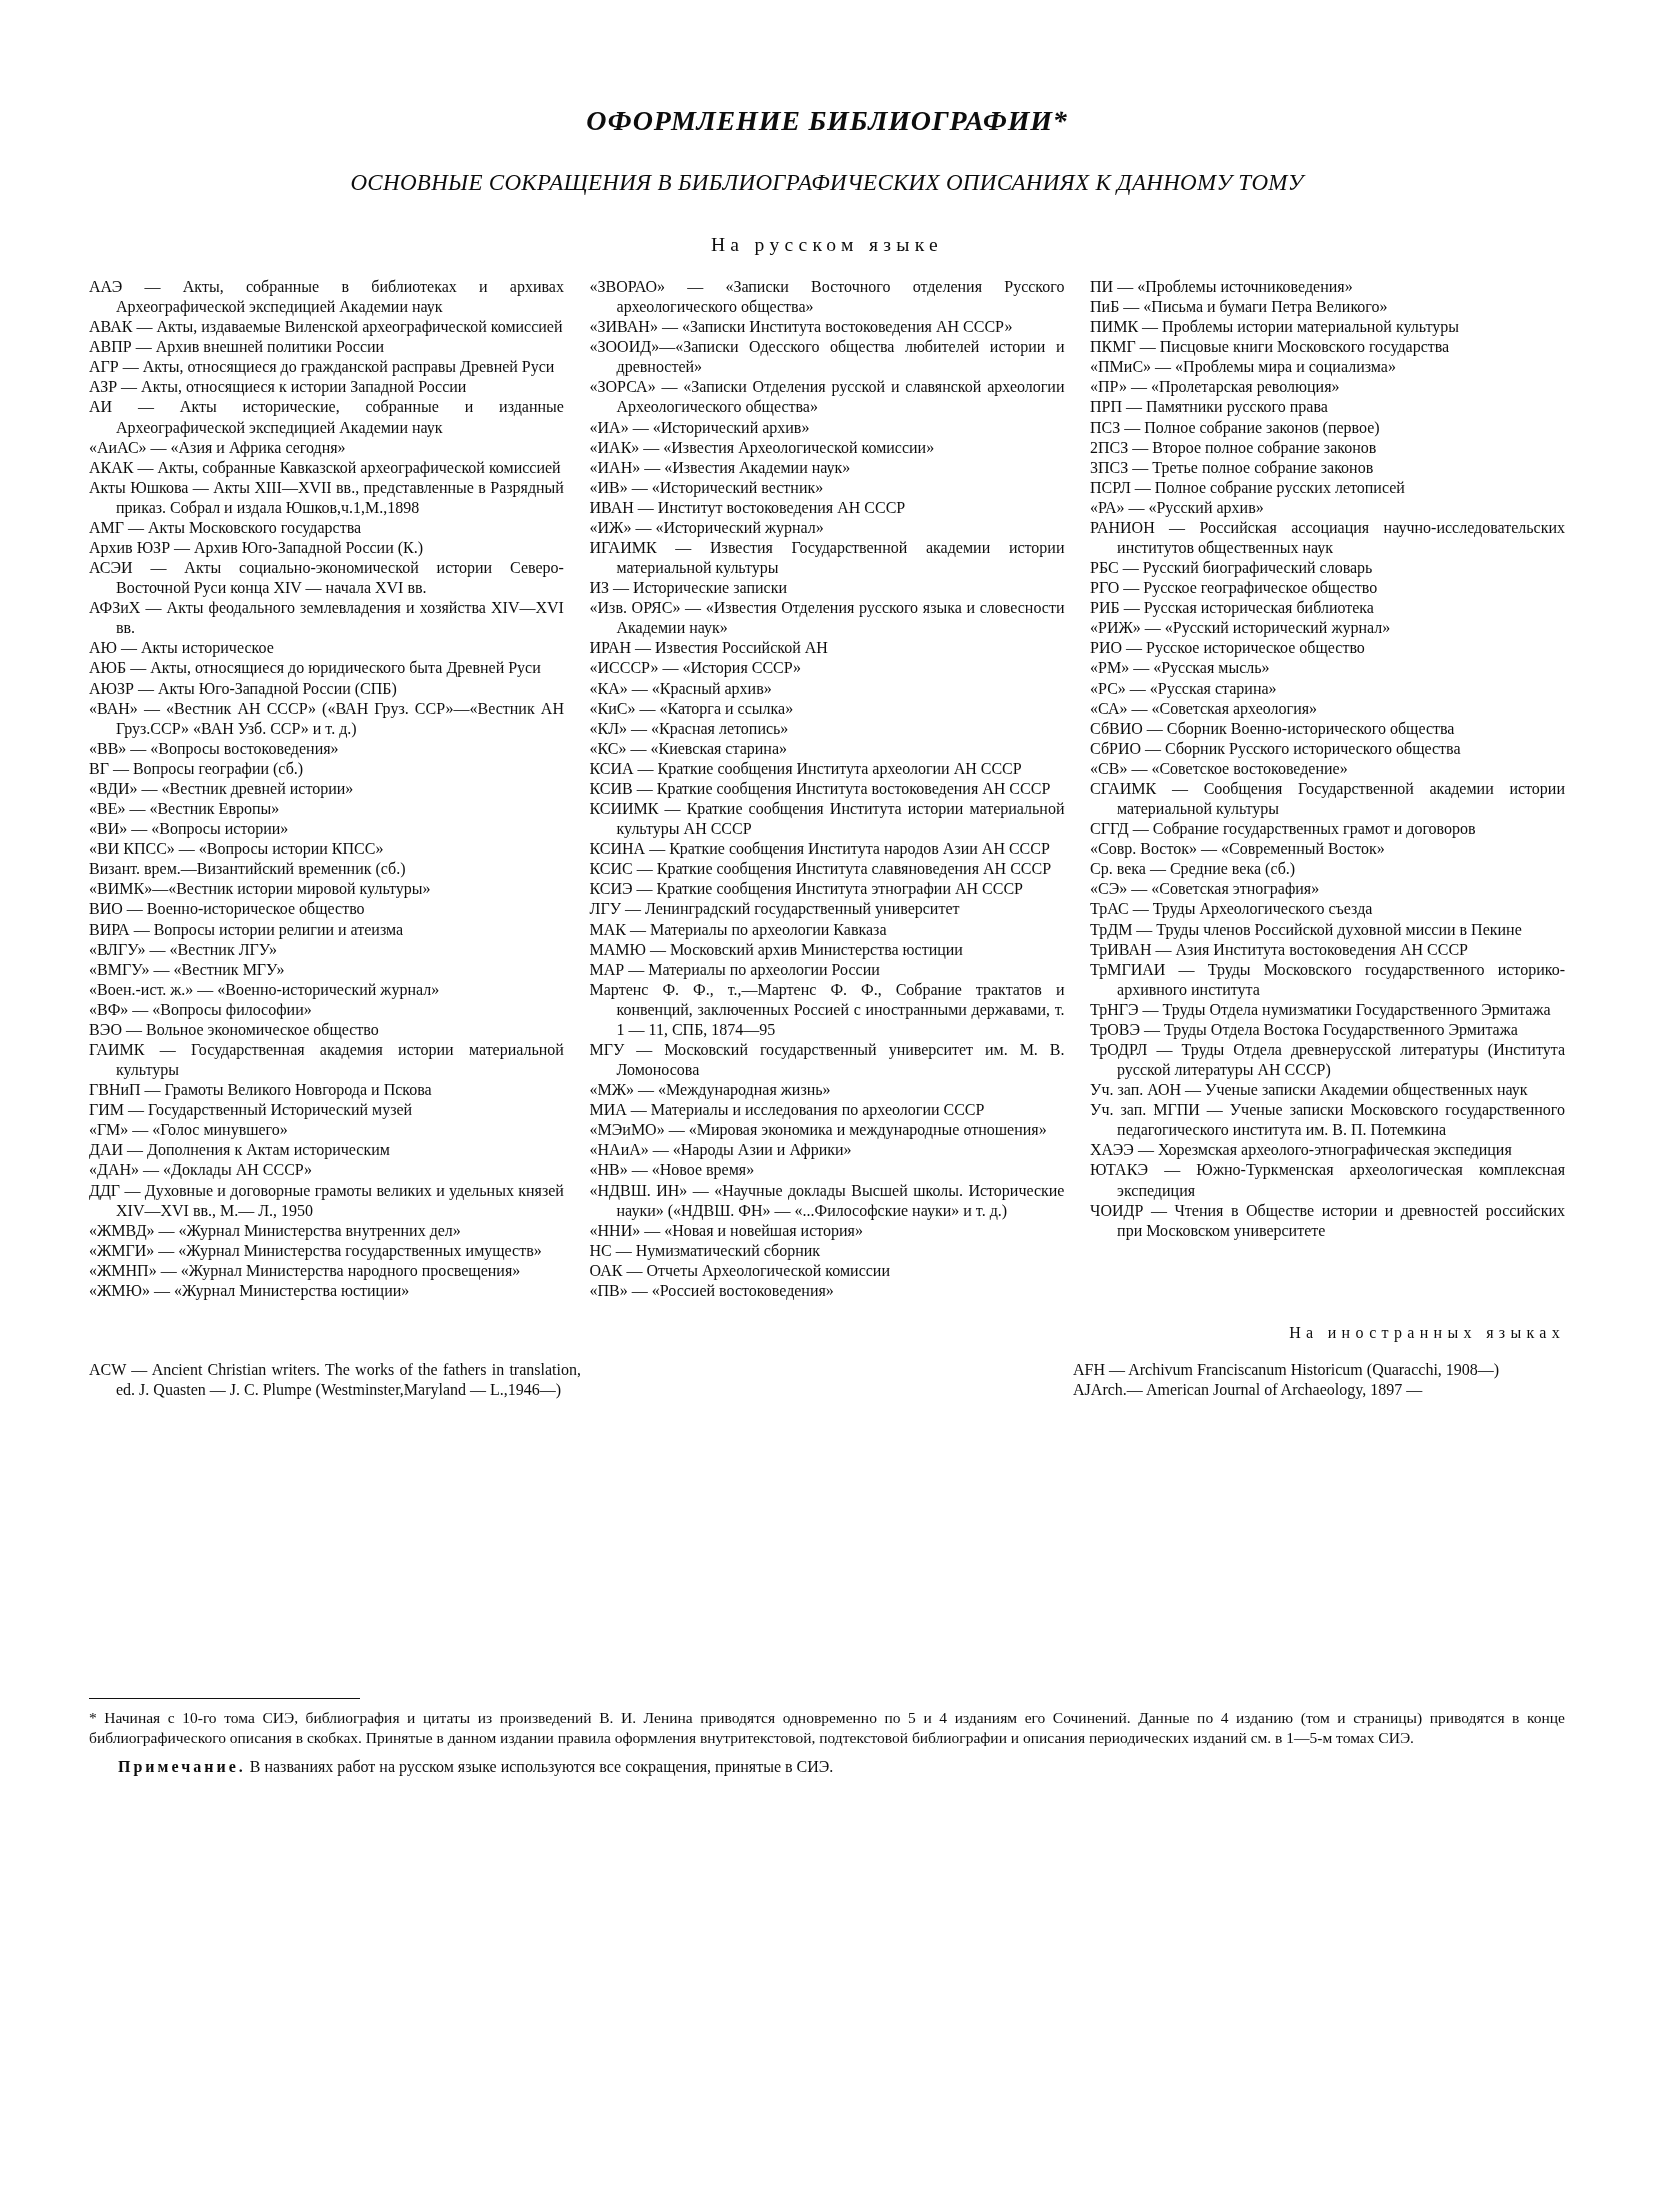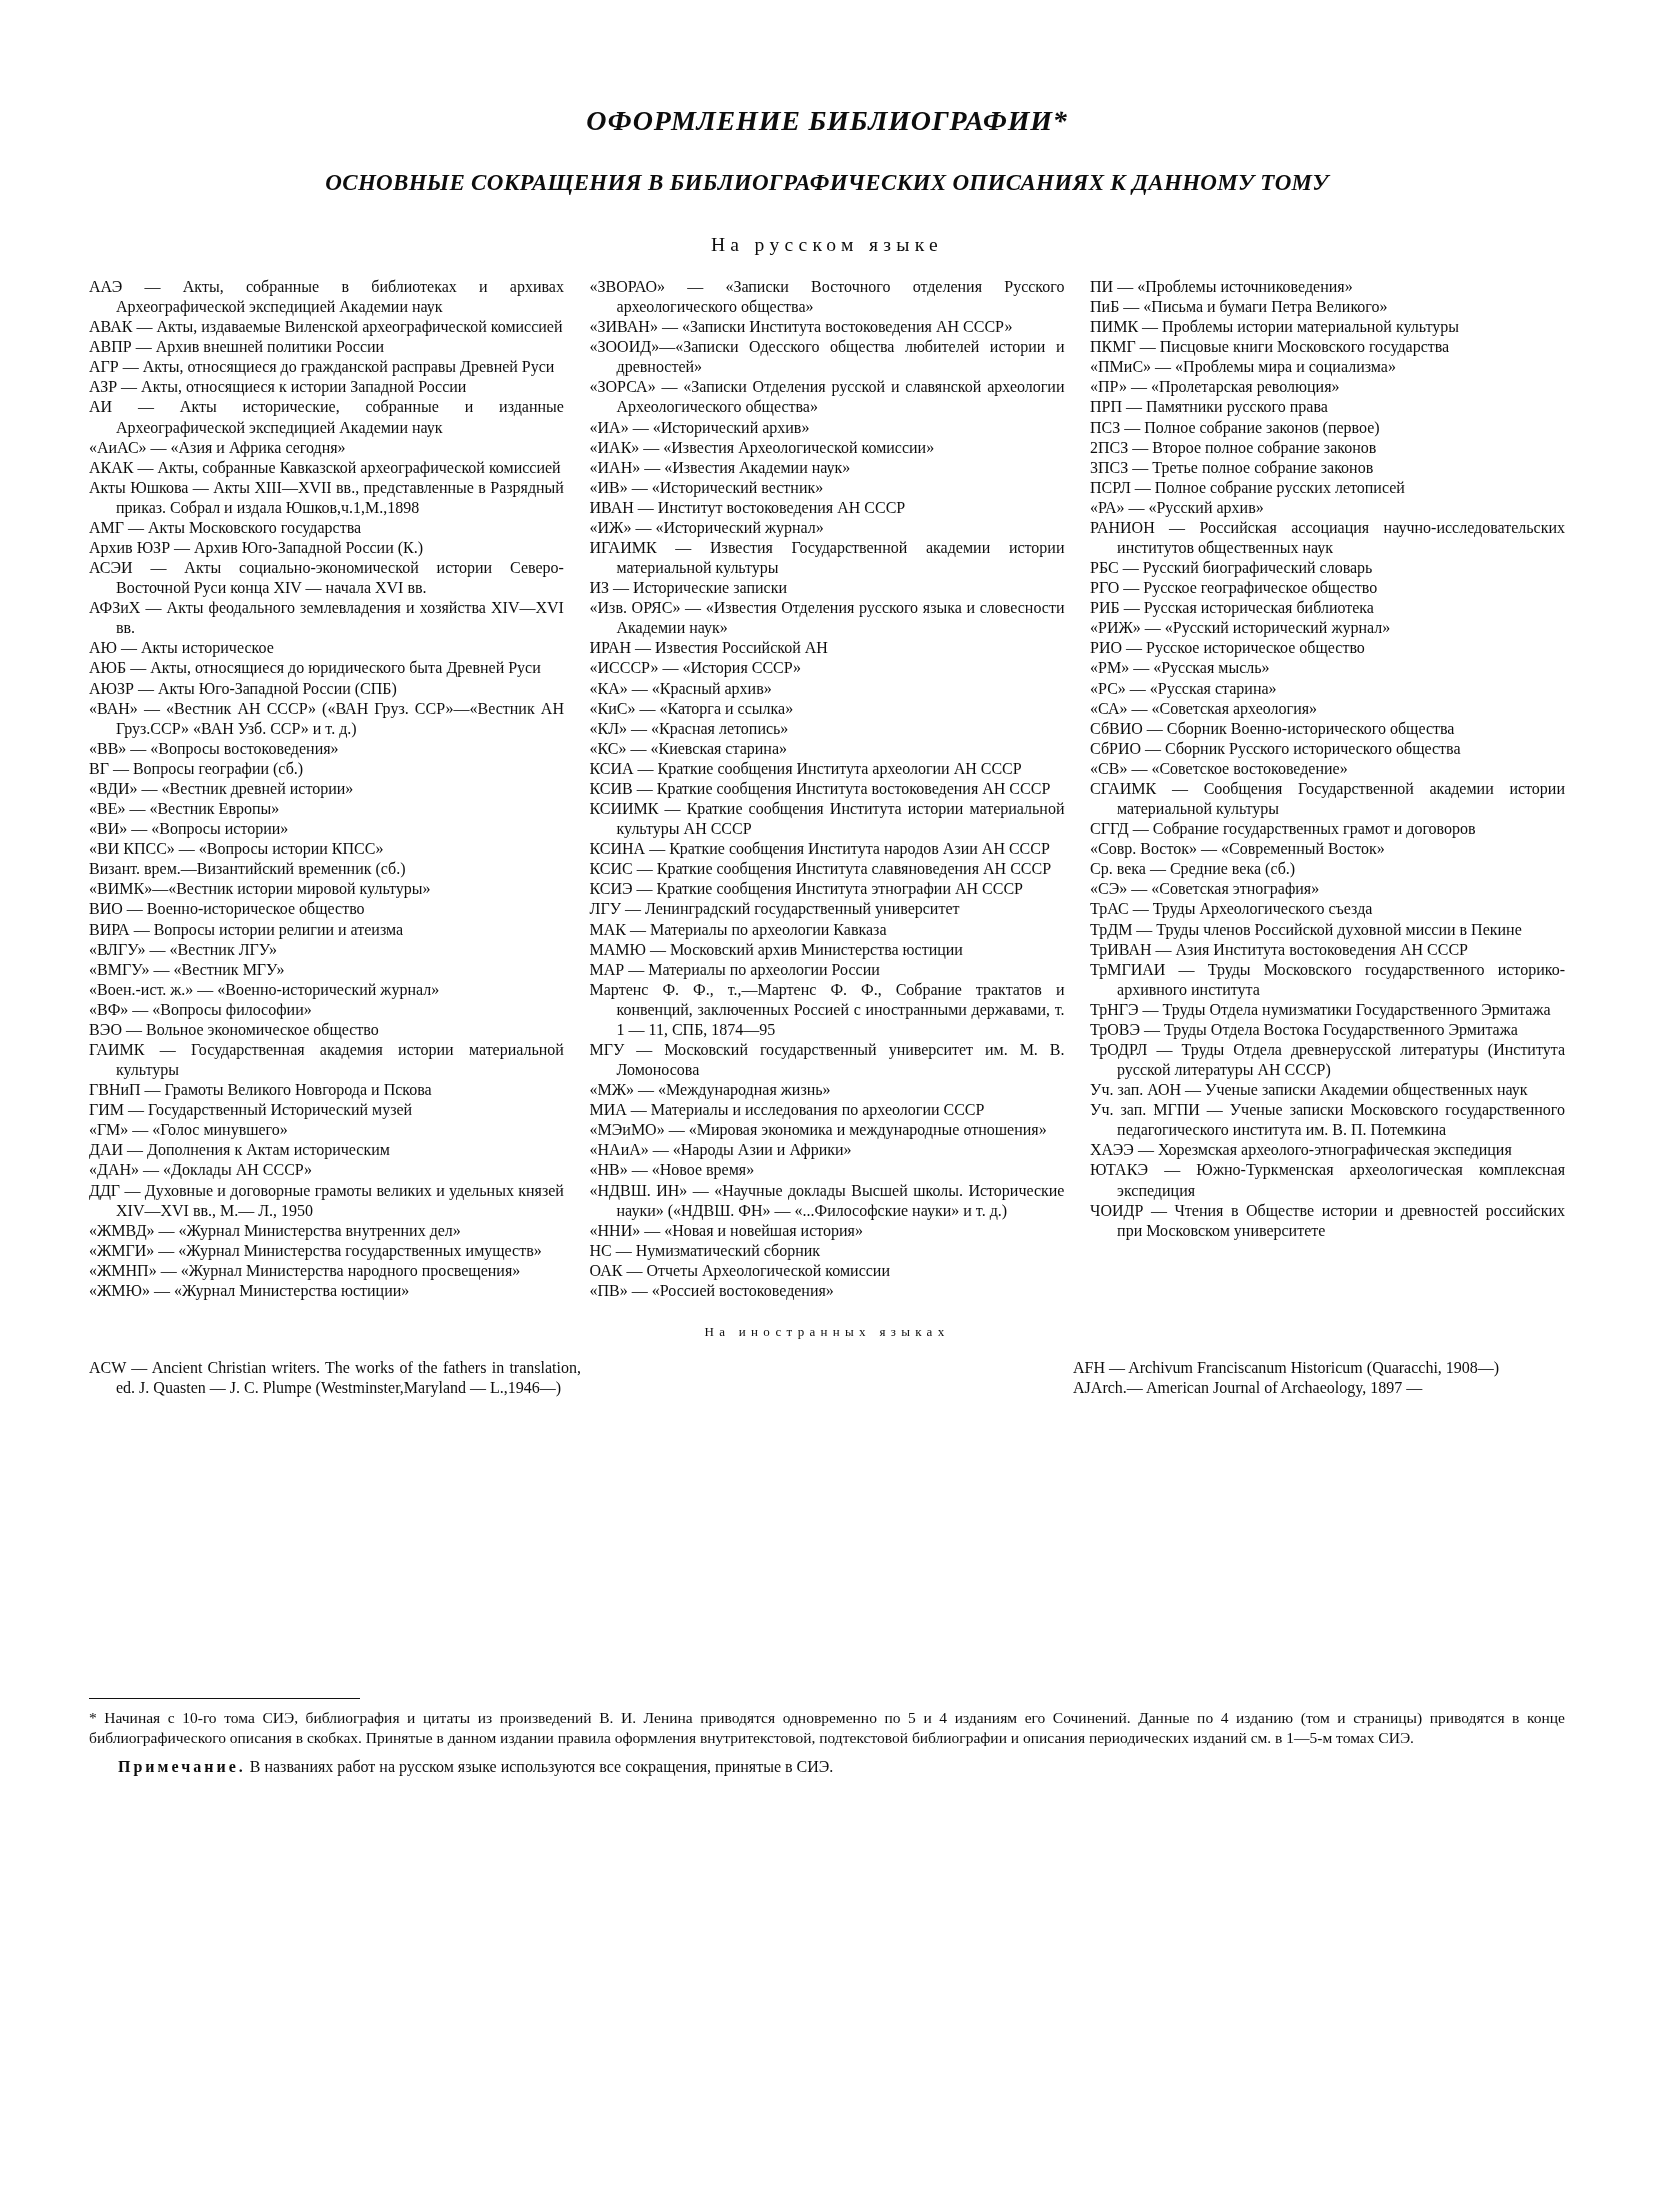--- a/index.html
+++ b/index.html
@@ -25,21 +25,21 @@
     font-family: "Liberation Serif", serif;
     font-weight: bold;
     font-style: italic;
     font-size: 28px;
     letter-spacing: 0.8px;
     text-align: center;
     margin: 0 0 33px 0;
   }
   h2.subtitle {
     font-family: "Liberation Serif", serif;
-    font-weight: bold;
+    font-weight: normal;
     font-style: italic;
     font-size: 23px;
     letter-spacing: 0.3px;
     text-align: center;
     margin: 0 0 38px 0;
   }
   .section-head {
     text-align: center;
     font-size: 19.6px;
     letter-spacing: 5.3px;
@@ -62,22 +62,22 @@
   }
   .entry {
     margin: 0 0 0 0;
     padding-left: 27px;
     text-indent: -27px;
   }
   .foreign .col {
     font-size: 16px;
   }
   .foreign-head {
-    text-align: center;
-    font-size: 13px;
+    text-align: right;
+    font-size: 16px;
     letter-spacing: 5.3px;
     margin: 22.6px 0 18px 0;
   }
   .rule {
     width: 271px;
     height: 1.5px;
     background: #111;
     margin: 15px 0 9px 0;
   }
   .footnote {

